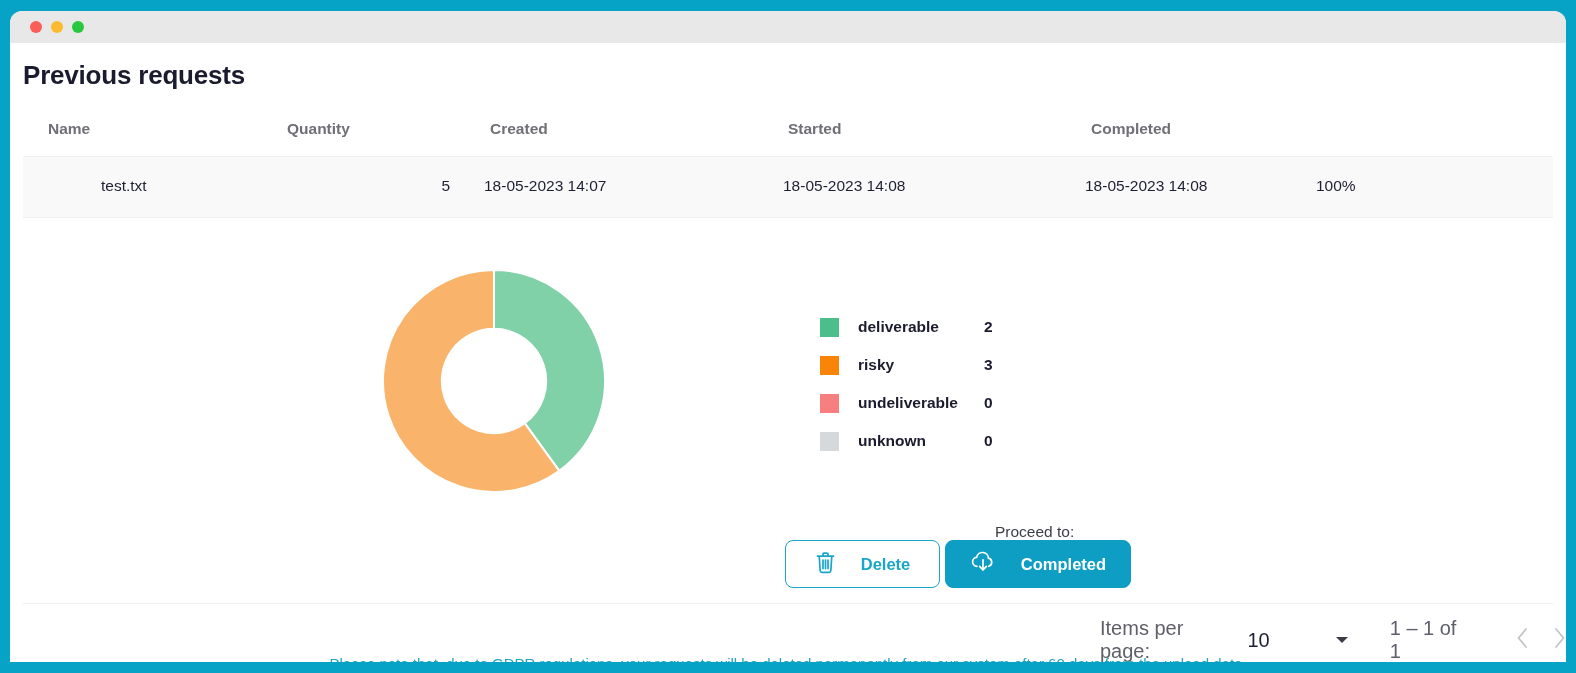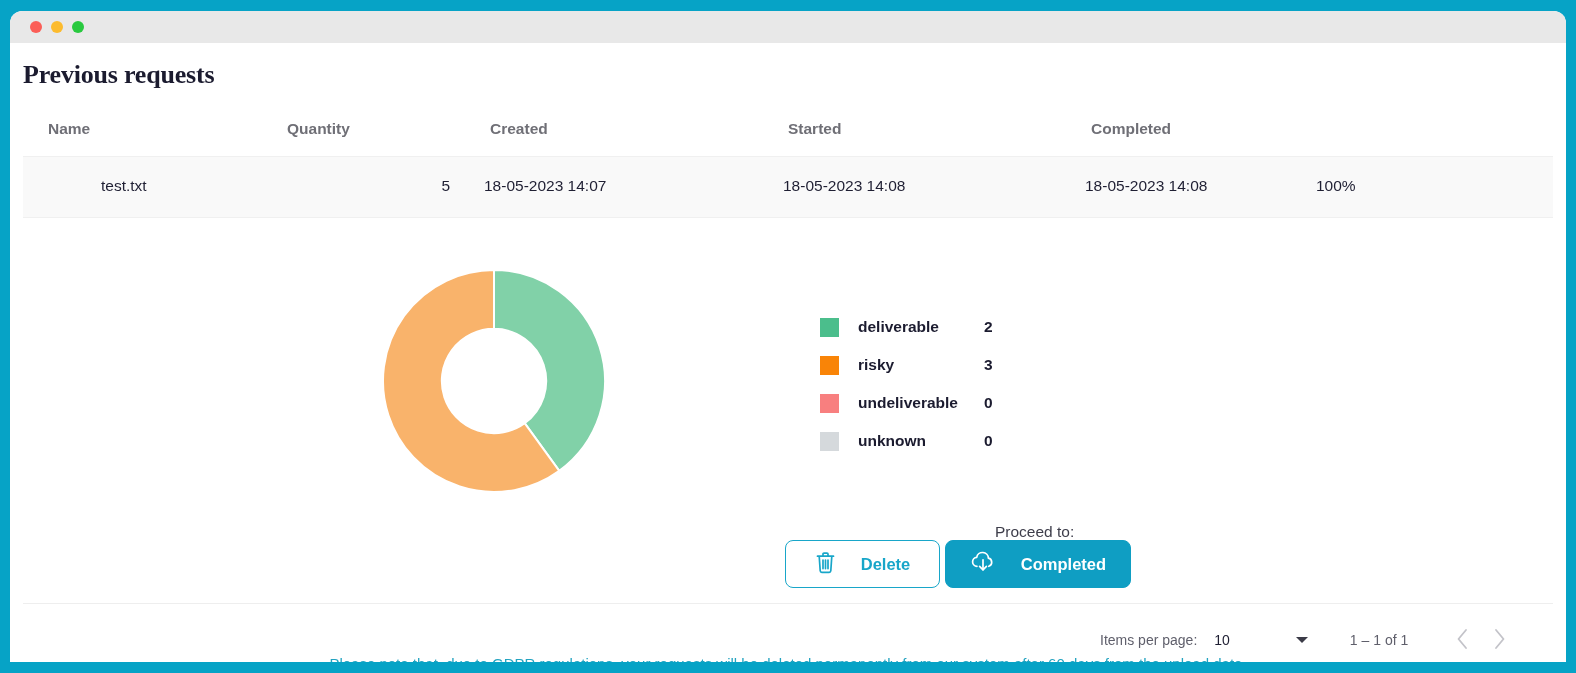--- a/index.html
+++ b/index.html
@@ -62,21 +62,20 @@
   }
 
   .page-title {
     position: absolute;
     left: 13px;
     top: 17px;
     font-size: 26px;
     font-weight: bold;
     color: #1b1b2f;
     letter-spacing: -0.2px;
-    font-family: Liberation Serif, serif;
   }
 
   
   .table {
     position: absolute;
     left: 13px;
     top: 67px;
     width: 1530px;
   }
   .thead {
@@ -215,21 +214,21 @@
     height: 1px;
     background: #eeeeee;
   }
   .paginator {
     position: absolute;
     left: 1090px;
     top: 575px;
     display: flex;
     align-items: center;
     height: 44px;
-    font-size: 14px;
+    font-size: 20px;
     color: #5f5f6b;
   }
   .pg-label { margin-right: 17px; }
   .pg-select {
     display: flex;
     align-items: center;
     color: #1f1f33;
     gap: 44px;
   }
   .pg-value { margin-right: 22px; }

